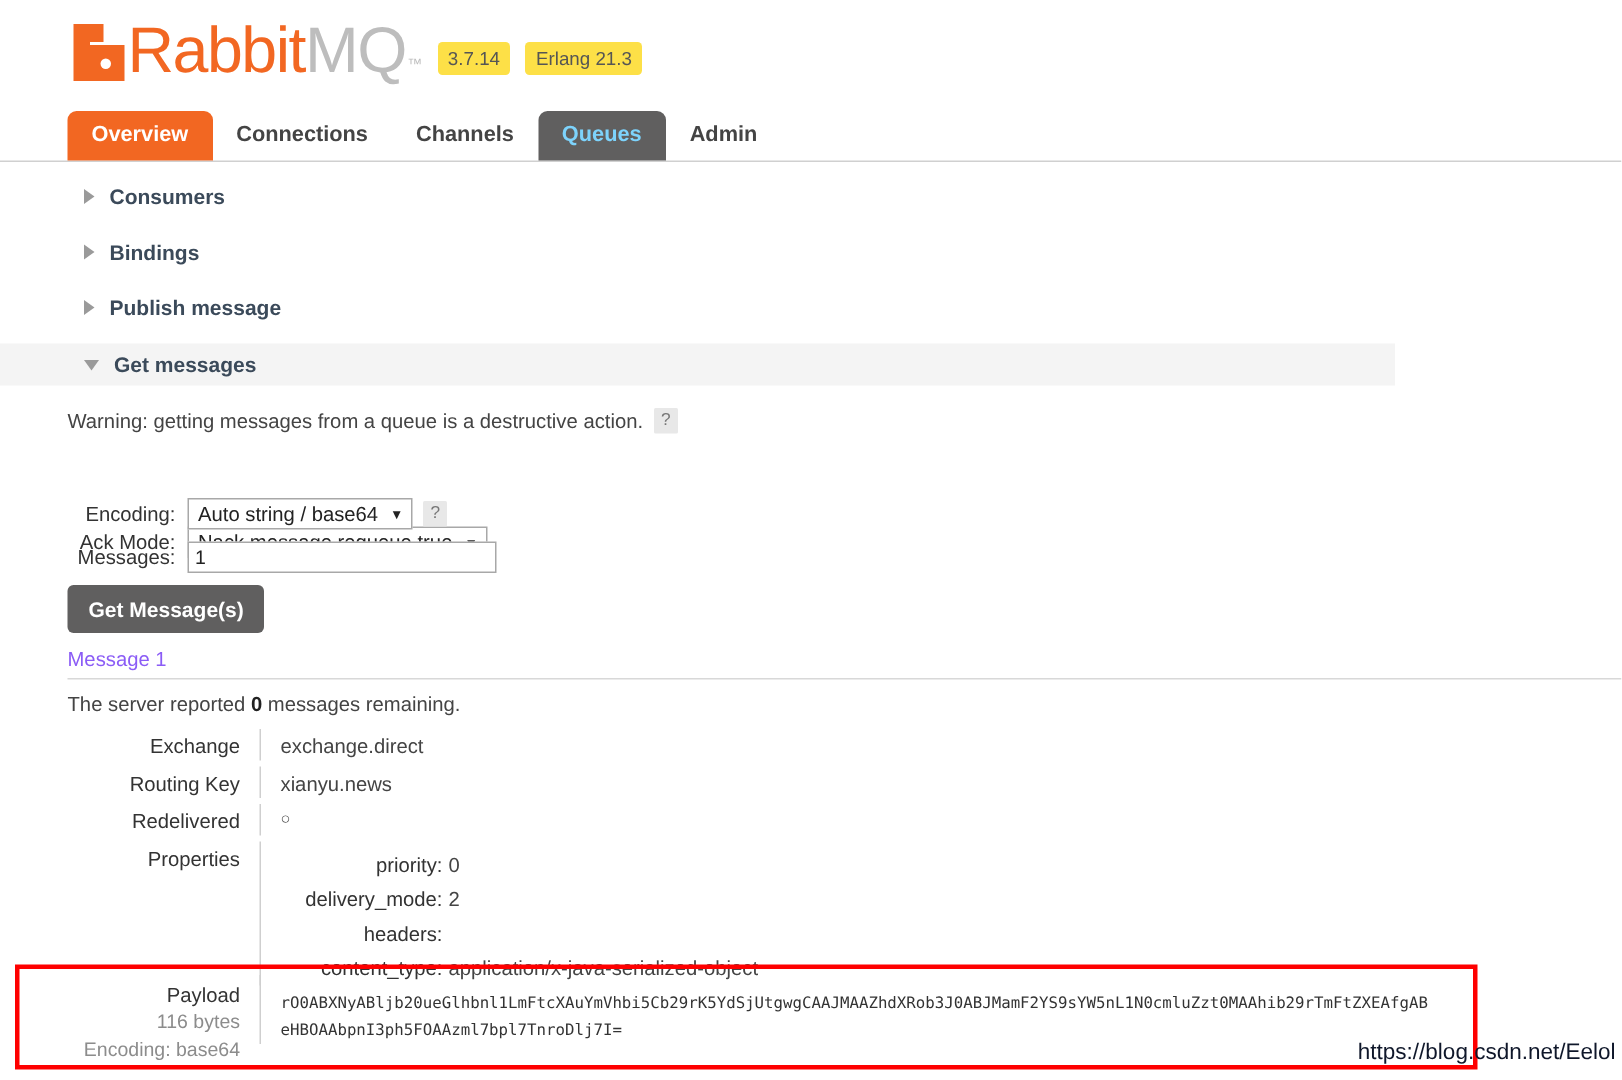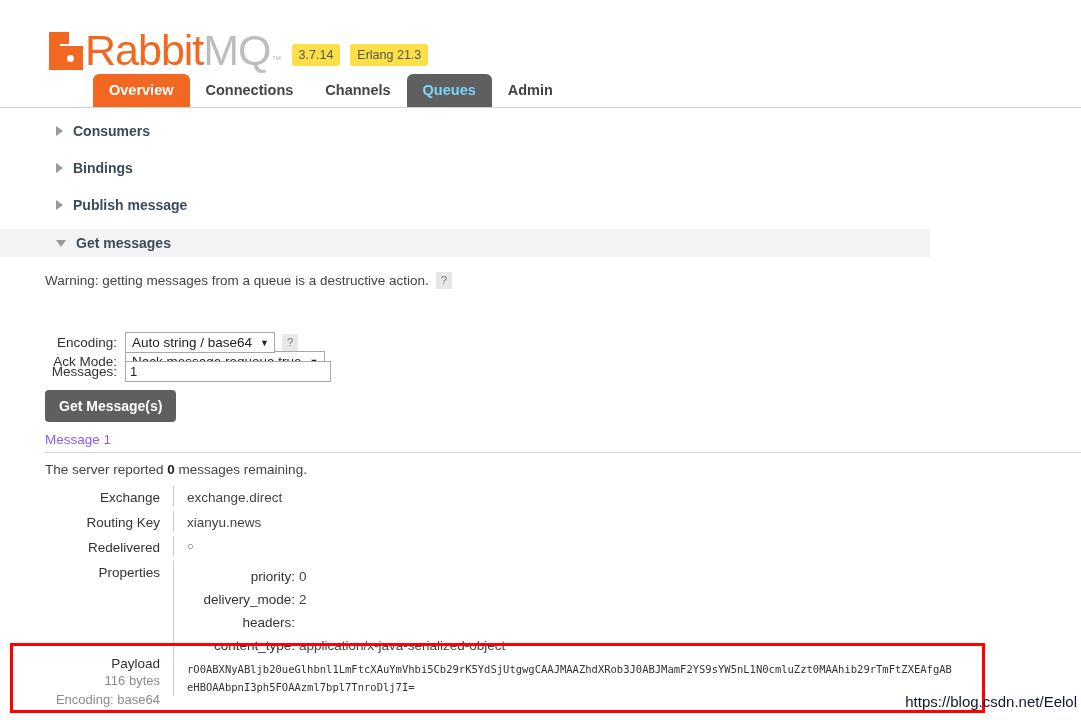--- a/index.html
+++ b/index.html
@@ -12,21 +12,21 @@
     height: 720px;
     position: relative;
     overflow: hidden;
     font-family: "Liberation Sans", sans-serif;
     color: #333333;
   }
 
   
   #header {
     position: absolute;
-    left: 0; top: 16px;
+    left: 0; top: 0;
     width: 1081px;
     height: 70px;
   }
   #logo-block {
     position: absolute;
     left: 49px;
     top: 14px;
     display: flex;
     align-items: flex-end;
   }
@@ -117,21 +117,20 @@
     color: #444444;
     padding: 8px 16px 9px 16px;
     border-radius: 6px 6px 0 0;
     line-height: 16px;
     white-space: nowrap;
     cursor: pointer;
   }
   .tab.active {
     background: #f26722;
     color: #ffffff;
-    margin-left: 48px;
   }
   .tab.selected {
     background: #605f5f;
     color: #7dd3fc;
   }
 
   
   .section-head {
     position: absolute;
     left: 0;

